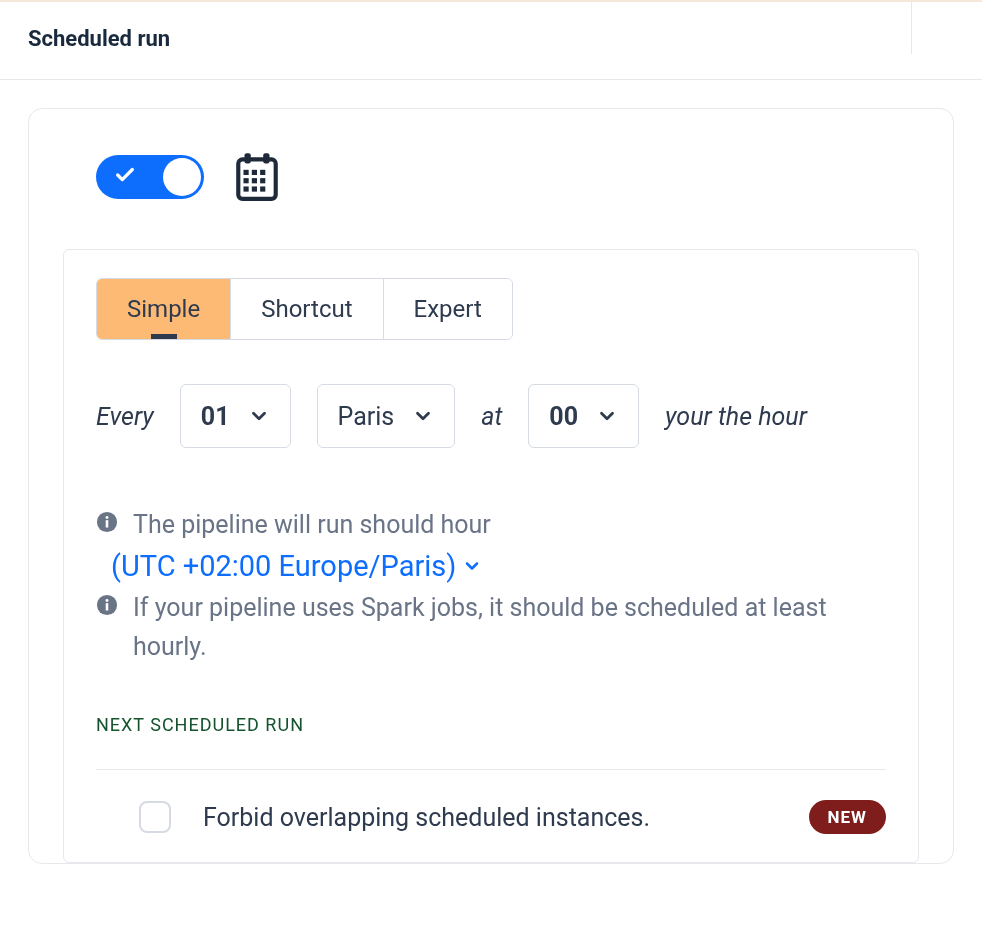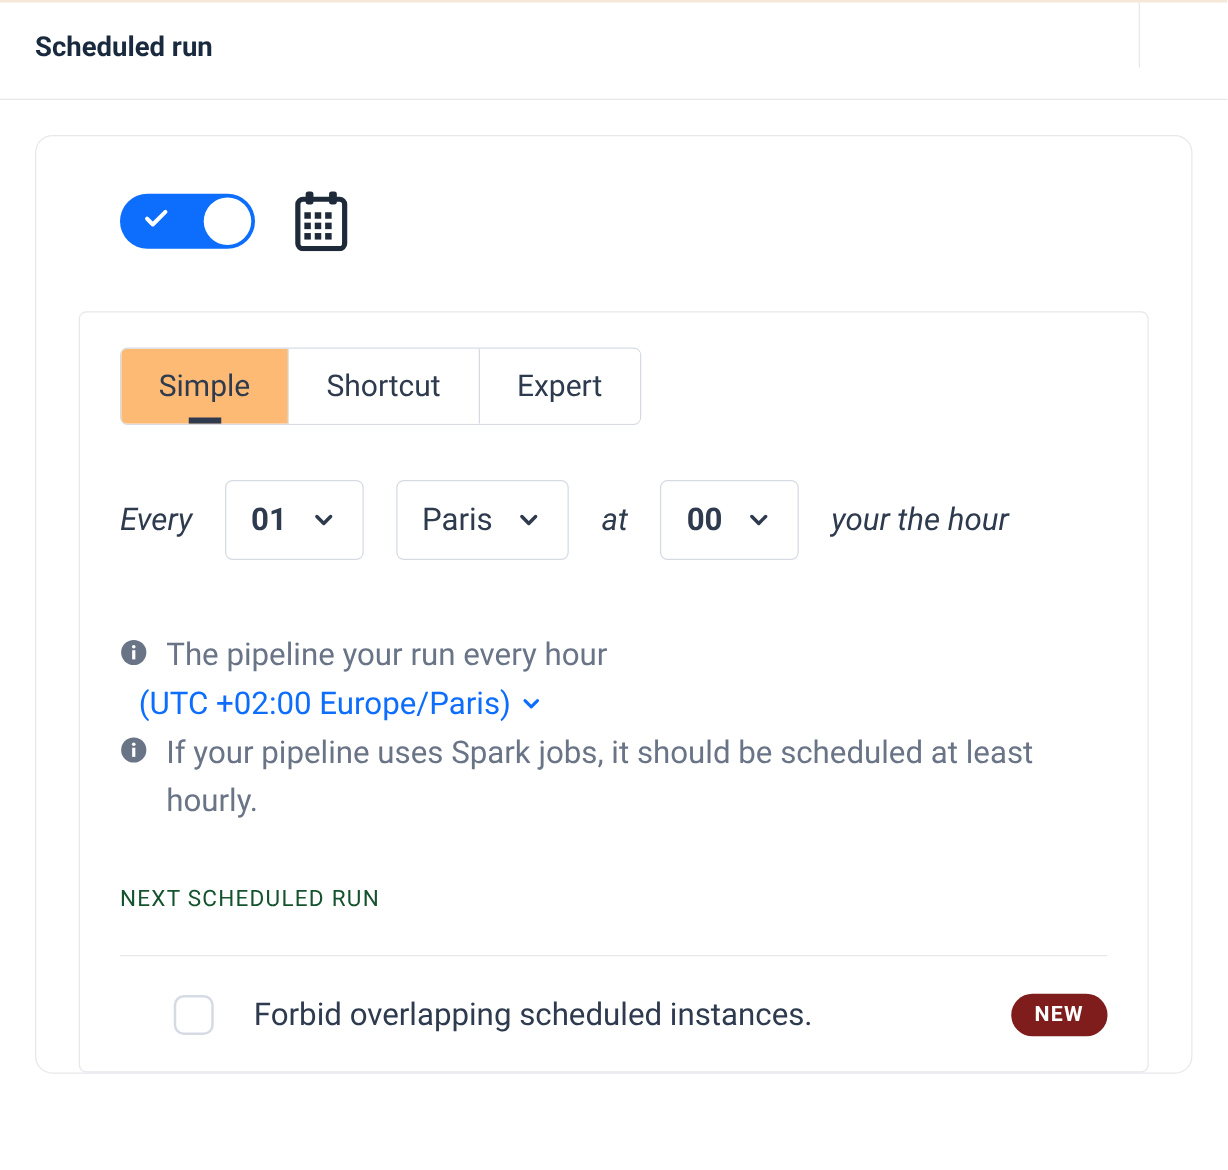--- a/index.html
+++ b/index.html
@@ -178,21 +178,21 @@
       color: #6a7487;
       line-height: 1.55;
     }
     .info-icon {
       flex-shrink: 0;
       margin-top: 5px;
       color: #6a7487;
     }
     .tz-link {
       color: #0d6efd;
-      font-size: 25px;
+      font-size: 29px;
       cursor: pointer;
       display: inline-flex;
       align-items: center;
       gap: 6px;
       margin-left: 15px;
       margin-top: 4px;
       margin-bottom: 6px;
     }
     .next-label {
       font-size: 18px;
@@ -317,21 +317,21 @@
         </div>
         <span class="schedule-label">your the hour</span>
       </div>
 
       <div class="info-row">
         <svg class="info-icon" width="22" height="22" viewBox="0 0 24 24" fill="currentColor">
             <circle cx="12" cy="12" r="11"></circle>
             <rect x="10.6" y="10" width="2.8" height="8" fill="#fff"></rect>
             <circle cx="12" cy="7" r="1.6" fill="#fff"></circle>
           </svg>
-        <span>The pipeline your run every hour</span>
+        <span>The pipeline will run should hour</span>
       </div>
 
       <div class="tz-link">
         <span>(UTC +02:00 Europe/Paris)</span>
         <svg width="20" height="20" viewBox="0 0 24 24" fill="none" stroke="currentColor" stroke-width="3" stroke-linecap="round" stroke-linejoin="round">
             <polyline points="6 9 12 15 18 9"></polyline>
           </svg>
       </div>
 
       <div class="info-row">

